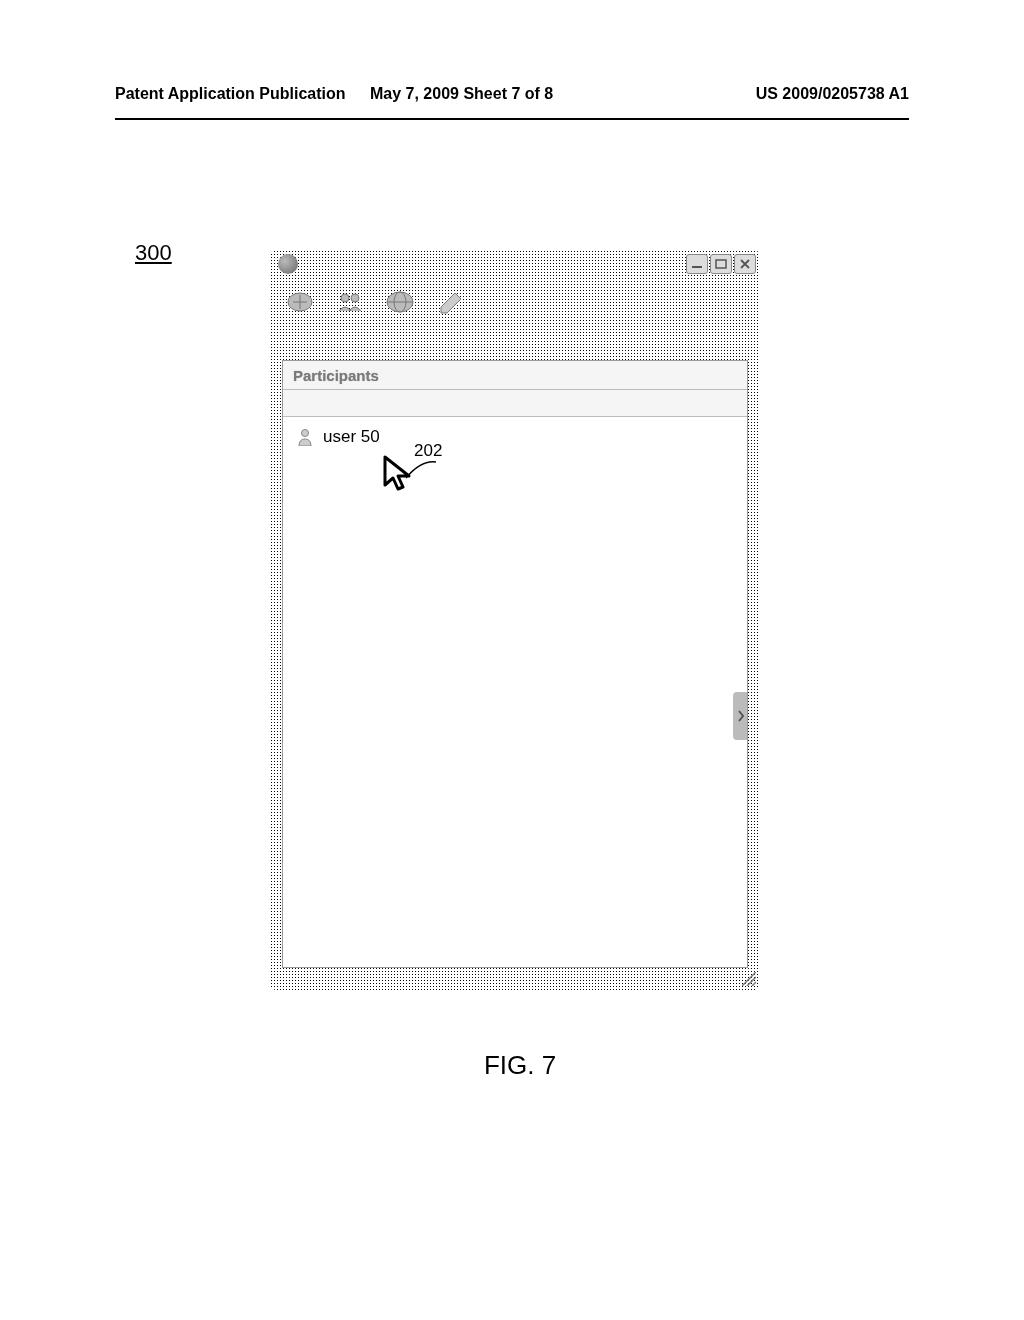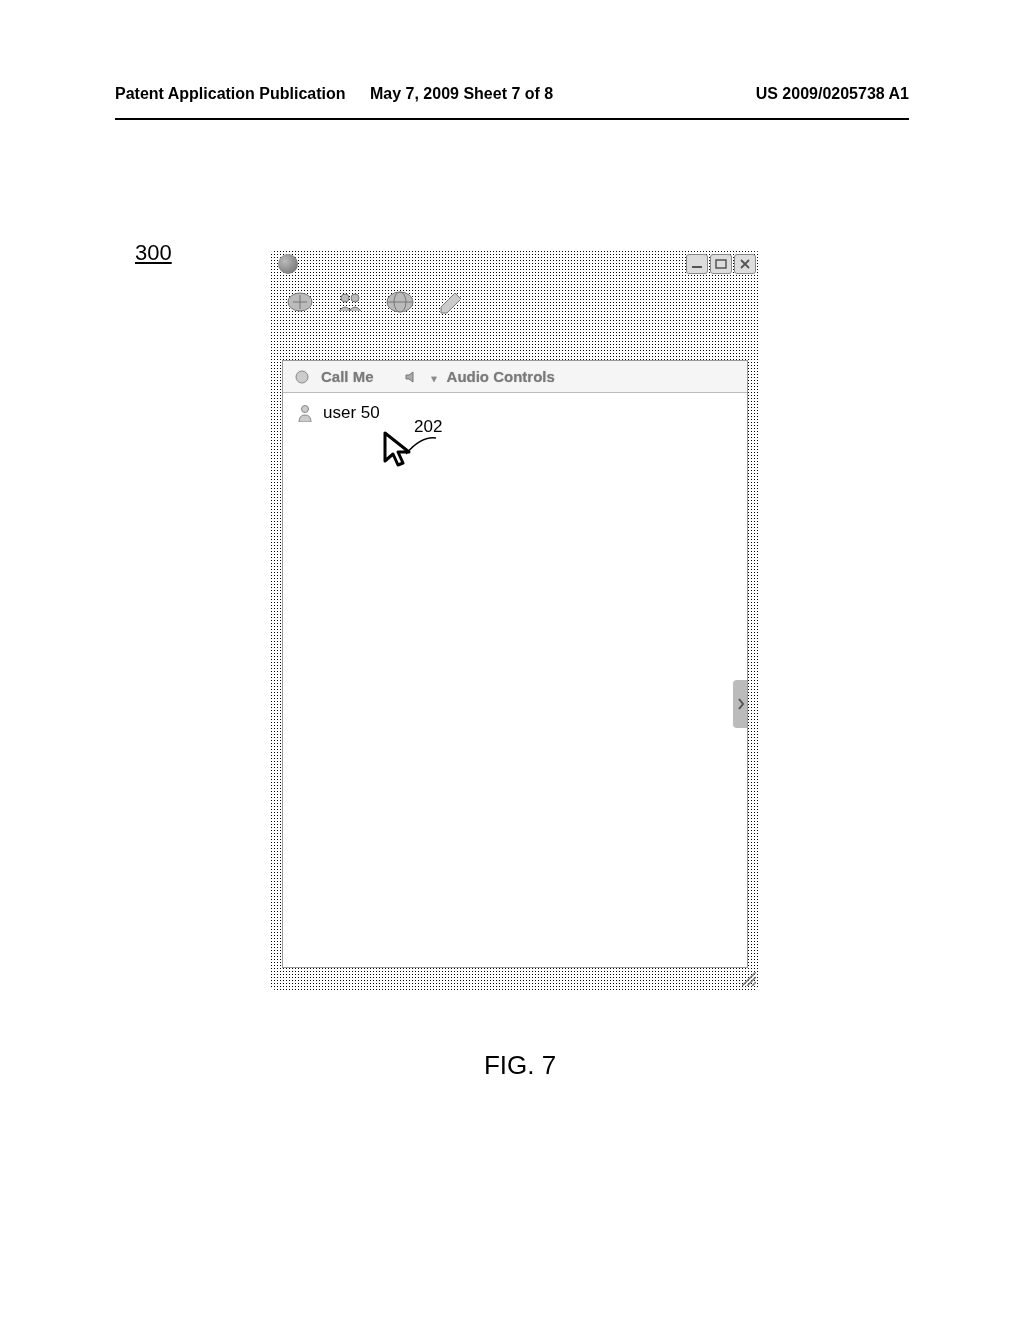--- a/index.html
+++ b/index.html
@@ -311,38 +311,25 @@
     </div>
     <div class="tool-icon">
       <svg width="30" height="26" viewBox="0 0 30 26">
           <path d="M20 4 L26 10 L12 24 L6 24 L6 18 Z" fill="#ccc" stroke="#777"></path>
         </svg>
     </div>
   </div>
 
   <div class="window-body">
 
+    <div class="section-bar halftone-light halftone-text">
+      <span>Participants</span>
+    </div>
     <div class="section-spacer halftone-light"></div>
 
-    <div class="action-bar halftone-light halftone-text">
-      <span class="mini-icon">
-        <svg width="16" height="16" viewBox="0 0 16 16">
-            <circle cx="8" cy="8" r="6" fill="#ccc" stroke="#888"></circle>
-          </svg>
-      </span>
-      <span>Call Me</span>
-      <span style="width:8px"></span>
-      <span class="mini-icon">
-        <svg width="16" height="16" viewBox="0 0 16 16">
-            <path d="M3 6 H6 L10 3 V13 L6 10 H3 Z" fill="#aaa" stroke="#777"></path>
-          </svg>
-      </span>
-      <span class="dropdown-caret"></span>
-      <span>Audio Controls</span>
-    </div>
 
     <div class="participant-list">
 
 
       <div class="participant">
         <span class="user-icon">
           <svg width="16" height="18" viewBox="0 0 16 18">
               <circle cx="8" cy="5" r="3.5" fill="#ccc" stroke="#888"></circle>
               <path d="M2 18 Q2 11 8 11 Q14 11 14 18 Z" fill="#ccc" stroke="#888"></path>
             </svg>

